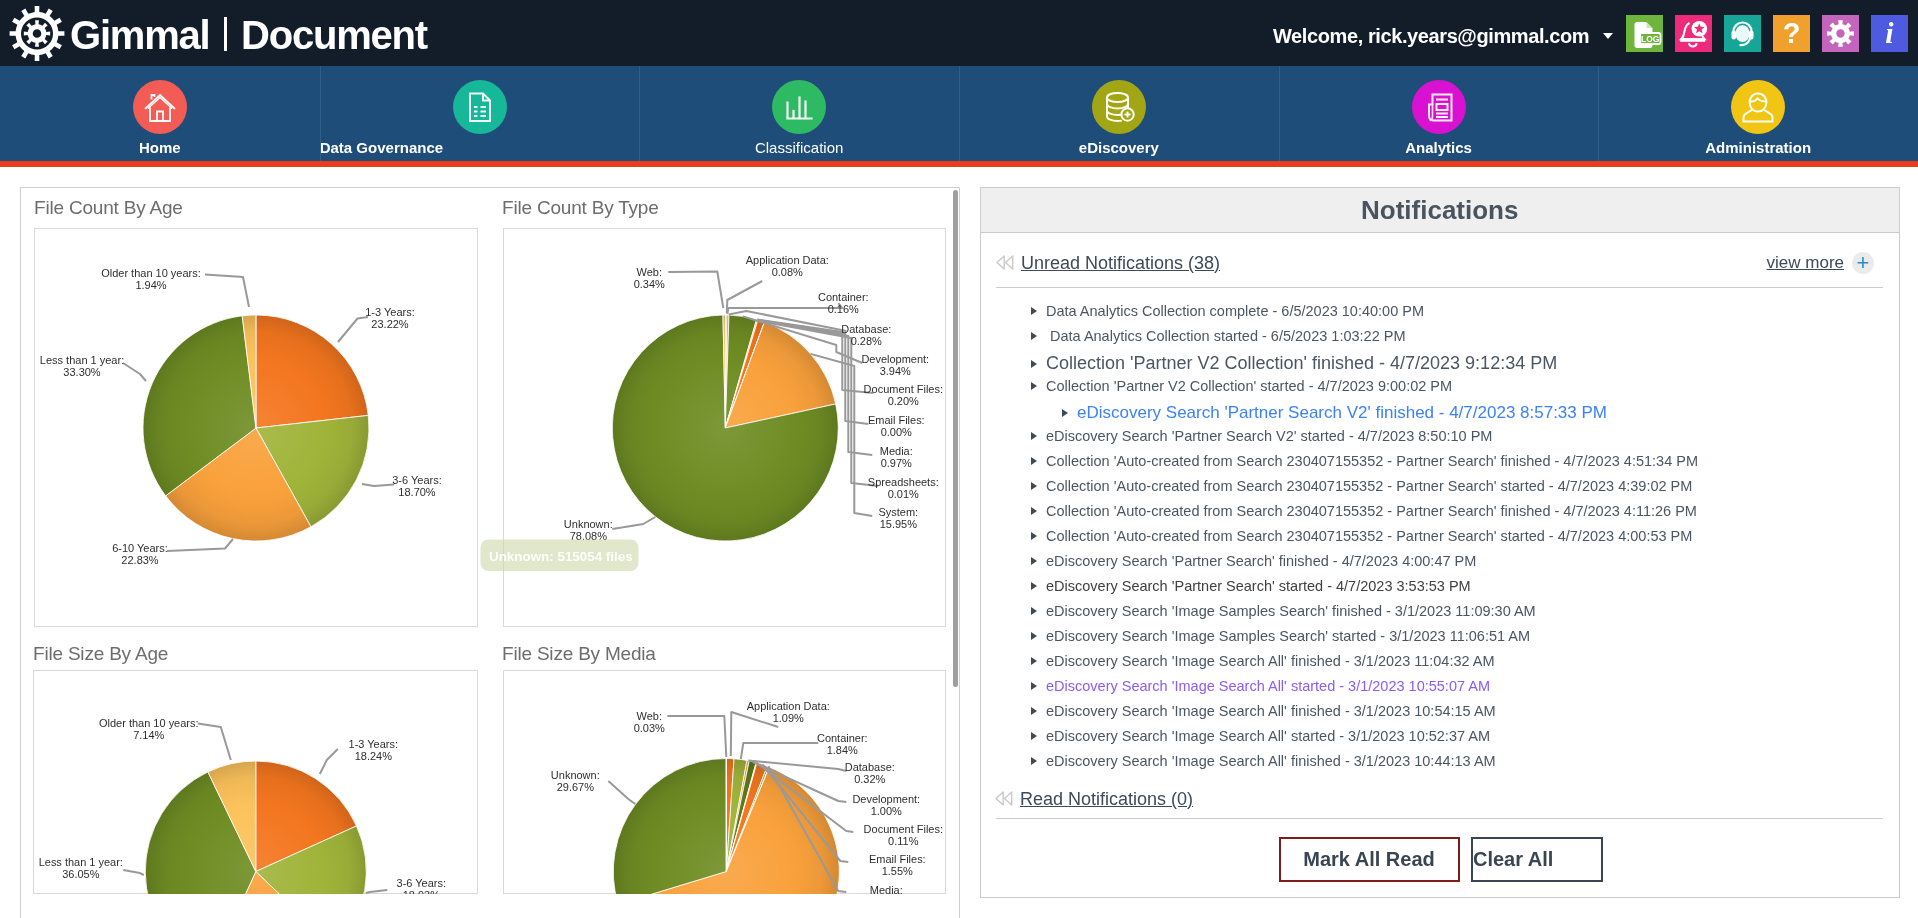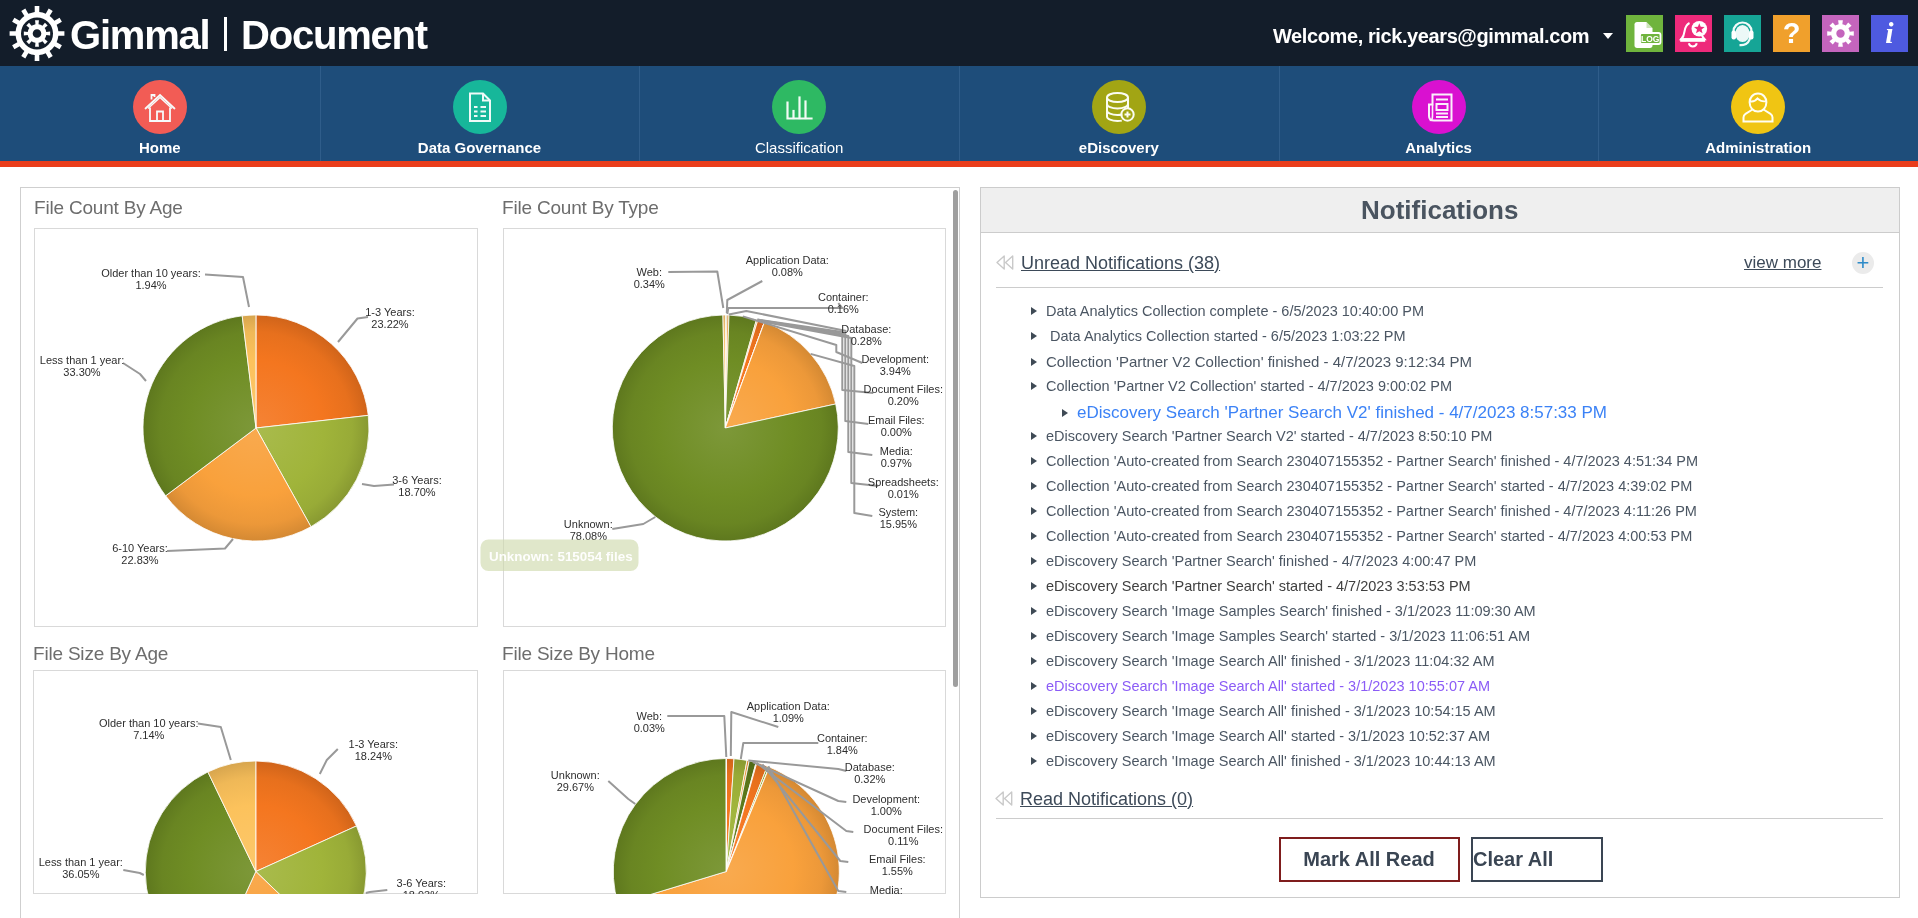--- a/index.html
+++ b/index.html
@@ -73,21 +73,21 @@
 <svg style="position:absolute;left:452.5px;top:80px" width="54" height="54" viewBox="0 0 54 54">
     <circle cx="27" cy="27" r="27" fill="#17b79a"></circle>
     <g fill="none" stroke="#effaf7" stroke-width="2">
       <path d="M17 13.5 L30 13.5 L37 20.5 L37 41 L17 41 Z"></path>
       <path d="M30 13.5 L30 20.5 L37 20.5"></path>
       <path d="M21 27 L24.5 27 M27.5 27 L33 27"></path>
       <path d="M21 31.5 L24.5 31.5 M27.5 31.5 L33 31.5"></path>
       <path d="M21 36 L24.5 36 M27.5 36 L33 36"></path>
     </g>
   </svg>
-<div style="position:absolute;left:319.7px;top:139px;width:319.7px;text-align:center;font-size:15px;font-weight:bold;color:#ffffff">Data Governance</div>
+<div style="position:absolute;left:319.7px;top:139px;width:319.7px;text-align:left;font-size:15px;font-weight:bold;color:#ffffff">Data Governance</div>
 <div style="position:absolute;left:319.7px;top:66px;width:1px;height:95px;background:#2f5d8a"></div>
 <svg style="position:absolute;left:772.1666666666667px;top:80px" width="54" height="54" viewBox="0 0 54 54">
     <circle cx="27" cy="27" r="27" fill="#2eb963"></circle>
     <g fill="none" stroke="#f2fbf5" stroke-width="2.2" stroke-linecap="square">
       <path d="M15.5 22.5 L15.5 38.5 L39.5 38.5"></path>
       <path d="M21.5 31 L21.5 38"></path>
       <path d="M27.5 17.5 L27.5 38"></path>
       <path d="M33.5 21.5 L33.5 38"></path>
     </g>
   </svg>
@@ -129,21 +129,21 @@
     </g>
   </svg>
 <div style="position:absolute;left:1598.3px;top:139px;width:319.7px;text-align:center;font-size:15px;font-weight:bold;color:#ffffff">Administration</div>
 <div style="position:absolute;left:1598.3px;top:66px;width:1px;height:95px;background:#2f5d8a"></div>
 
 <div class="abs" style="left:20px;top:187px;width:939.5px;height:745px;border:1px solid #cfcfcf;border-bottom:none;background:#ffffff"></div>
 <div class="abs" style="left:953px;top:190px;width:4.5px;height:497px;background:#9f9f9f;border-radius:3px"></div>
 <div class="abs" style="left:34px;top:197px;font-size:19px;color:#6d6d6d;letter-spacing:-0.2px">File Count By Age</div>
 <div class="abs" style="left:502px;top:197px;font-size:19px;color:#6d6d6d;letter-spacing:-0.2px">File Count By Type</div>
 <div class="abs" style="left:33px;top:643px;font-size:19px;color:#6d6d6d;letter-spacing:-0.2px">File Size By Age</div>
-<div class="abs" style="left:502px;top:643px;font-size:19px;color:#6d6d6d;letter-spacing:-0.2px">File Size By Home</div>
+<div class="abs" style="left:502px;top:643px;font-size:19px;color:#6d6d6d;letter-spacing:-0.2px">File Size By Media</div>
 <div class="abs" style="left:34px;top:228px;width:444px;height:399px;border:1px solid #d9d9d9"></div>
 <div class="abs" style="left:502.7px;top:228px;width:443.8px;height:399px;border:1px solid #d9d9d9"></div>
 <div class="abs" style="left:33.2px;top:670px;width:444.8px;height:224px;border:1px solid #d9d9d9"></div>
 <div class="abs" style="left:502.7px;top:670px;width:443.8px;height:224px;border:1px solid #d9d9d9"></div>
 <svg style="position:absolute;left:34px;top:228px" width="444" height="399" viewBox="34 228 444 399" font-family="Liberation Sans, sans-serif">
     <defs>
       <radialGradient id="ag0" gradientUnits="userSpaceOnUse" cx="256" cy="428" r="113">
         <stop offset="0" stop-color="#f58335"></stop>
         <stop offset="0.60" stop-color="#f4761f"></stop>
         <stop offset="0.85" stop-color="#e7701d"></stop>
@@ -408,27 +408,27 @@
 
 <div class="abs" style="left:980px;top:187px;width:919.5px;height:710.5px;border:1px solid #cccccc;background:#ffffff"></div>
 <div class="abs" style="left:981px;top:188px;width:917.5px;height:45px;background:#efefef;border-bottom:1px solid #cccccc"></div>
 <div class="abs" style="left:981px;top:195px;width:917.5px;text-align:center;font-size:26px;font-weight:bold;color:#4a5460">Notifications</div>
 <div class="abs" style="left:1021px;top:253px;font-size:18px;color:#3d4a59;text-decoration:underline"><svg width="18" height="15" viewBox="0 0 18 15" style="position:absolute;left:-25px;top:2px">
       <g fill="none" stroke="#c9c9c9" stroke-width="1.4" stroke-linejoin="round">
         <path d="M8.2 1 L1 7.5 L8.2 14 Z"></path>
         <path d="M16.7 1 L9.5 7.5 L16.7 14 Z"></path>
       </g>
     </svg>Unread Notifications (38)</div>
-<div class="abs" style="left:1744px;top:253px;width:100px;text-align:left;font-size:17px;color:#3d4a59;text-decoration:underline">view more</div>
+<div class="abs" style="left:1744px;top:253px;width:100px;text-align:right;font-size:17px;color:#3d4a59;text-decoration:underline">view more</div>
 <div class="abs" style="left:1852px;top:252px;width:22px;height:22px;border-radius:50%;background:#ebebeb"></div>
 <div class="abs" style="left:1852px;top:252px;width:22px;height:22px;text-align:center;line-height:21px;font-size:22px;color:#2e8bc8">+</div>
 <div class="abs" style="left:996px;top:287px;width:887px;height:1px;background:#cccccc"></div>
 <div style="position:absolute;left:1031px;top:303px;width:850px;font-size:14.5px;color:#4b5663;white-space:nowrap"><span style="display:inline-block;width:0;height:0;border-top:4.5px solid transparent;border-bottom:4.5px solid transparent;border-left:6px solid #3f4a55;margin-right:9px;vertical-align:1px"></span>Data Analytics Collection complete - 6/5/2023 10:40:00 PM</div>
 <div style="position:absolute;left:1031px;top:328px;width:850px;font-size:14.5px;color:#4b5663;white-space:nowrap"><span style="display:inline-block;width:0;height:0;border-top:4.5px solid transparent;border-bottom:4.5px solid transparent;border-left:6px solid #3f4a55;margin-right:9px;vertical-align:1px"></span>&nbsp;Data Analytics Collection started - 6/5/2023 1:03:22 PM</div>
-<div style="position:absolute;left:1031px;top:353px;width:850px;font-size:15px;color:#4b5663;white-space:nowrap"><span style="display:inline-block;width:0;height:0;border-top:4.5px solid transparent;border-bottom:4.5px solid transparent;border-left:6px solid #3f4a55;margin-right:9px;vertical-align:1px"></span>Collection 'Partner V2 Collection' finished - 4/7/2023 9:12:34 PM</div>
+<div style="position:absolute;left:1031px;top:353px;width:850px;font-size:18px;color:#4b5663;white-space:nowrap"><span style="display:inline-block;width:0;height:0;border-top:4.5px solid transparent;border-bottom:4.5px solid transparent;border-left:6px solid #3f4a55;margin-right:9px;vertical-align:1px"></span>Collection 'Partner V2 Collection' finished - 4/7/2023 9:12:34 PM</div>
 <div style="position:absolute;left:1031px;top:378px;width:850px;font-size:14.5px;color:#4b5663;white-space:nowrap"><span style="display:inline-block;width:0;height:0;border-top:4.5px solid transparent;border-bottom:4.5px solid transparent;border-left:6px solid #3f4a55;margin-right:9px;vertical-align:1px"></span>Collection 'Partner V2 Collection' started - 4/7/2023 9:00:02 PM</div>
 <div style="position:absolute;left:1062px;top:403px;width:850px;font-size:17px;color:#3b82f6;white-space:nowrap"><span style="display:inline-block;width:0;height:0;border-top:4.5px solid transparent;border-bottom:4.5px solid transparent;border-left:6px solid #3f4a55;margin-right:9px;vertical-align:1px"></span>eDiscovery Search 'Partner Search V2' finished - 4/7/2023 8:57:33 PM</div>
 <div style="position:absolute;left:1031px;top:428px;width:850px;font-size:14.5px;color:#4b5663;white-space:nowrap"><span style="display:inline-block;width:0;height:0;border-top:4.5px solid transparent;border-bottom:4.5px solid transparent;border-left:6px solid #3f4a55;margin-right:9px;vertical-align:1px"></span>eDiscovery Search 'Partner Search V2' started - 4/7/2023 8:50:10 PM</div>
 <div style="position:absolute;left:1031px;top:453px;width:850px;font-size:14.5px;color:#4b5663;white-space:nowrap"><span style="display:inline-block;width:0;height:0;border-top:4.5px solid transparent;border-bottom:4.5px solid transparent;border-left:6px solid #3f4a55;margin-right:9px;vertical-align:1px"></span>Collection 'Auto-created from Search 230407155352 - Partner Search' finished - 4/7/2023 4:51:34 PM</div>
 <div style="position:absolute;left:1031px;top:478px;width:850px;font-size:14.5px;color:#4b5663;white-space:nowrap"><span style="display:inline-block;width:0;height:0;border-top:4.5px solid transparent;border-bottom:4.5px solid transparent;border-left:6px solid #3f4a55;margin-right:9px;vertical-align:1px"></span>Collection 'Auto-created from Search 230407155352 - Partner Search' started - 4/7/2023 4:39:02 PM</div>
 <div style="position:absolute;left:1031px;top:503px;width:850px;font-size:14.5px;color:#4b5663;white-space:nowrap"><span style="display:inline-block;width:0;height:0;border-top:4.5px solid transparent;border-bottom:4.5px solid transparent;border-left:6px solid #3f4a55;margin-right:9px;vertical-align:1px"></span>Collection 'Auto-created from Search 230407155352 - Partner Search' finished - 4/7/2023 4:11:26 PM</div>
 <div style="position:absolute;left:1031px;top:528px;width:850px;font-size:14.5px;color:#4b5663;white-space:nowrap"><span style="display:inline-block;width:0;height:0;border-top:4.5px solid transparent;border-bottom:4.5px solid transparent;border-left:6px solid #3f4a55;margin-right:9px;vertical-align:1px"></span>Collection 'Auto-created from Search 230407155352 - Partner Search' started - 4/7/2023 4:00:53 PM</div>
 <div style="position:absolute;left:1031px;top:553px;width:850px;font-size:14.5px;color:#4b5663;white-space:nowrap"><span style="display:inline-block;width:0;height:0;border-top:4.5px solid transparent;border-bottom:4.5px solid transparent;border-left:6px solid #3f4a55;margin-right:9px;vertical-align:1px"></span>eDiscovery Search 'Partner Search' finished - 4/7/2023 4:00:47 PM</div>
 <div style="position:absolute;left:1031px;top:578px;width:850px;font-size:14.5px;color:#404040;white-space:nowrap"><span style="display:inline-block;width:0;height:0;border-top:4.5px solid transparent;border-bottom:4.5px solid transparent;border-left:6px solid #3f4a55;margin-right:9px;vertical-align:1px"></span>eDiscovery Search 'Partner Search' started - 4/7/2023 3:53:53 PM</div>
 <div style="position:absolute;left:1031px;top:603px;width:850px;font-size:14.5px;color:#4b5663;white-space:nowrap"><span style="display:inline-block;width:0;height:0;border-top:4.5px solid transparent;border-bottom:4.5px solid transparent;border-left:6px solid #3f4a55;margin-right:9px;vertical-align:1px"></span>eDiscovery Search 'Image Samples Search' finished - 3/1/2023 11:09:30 AM</div>

